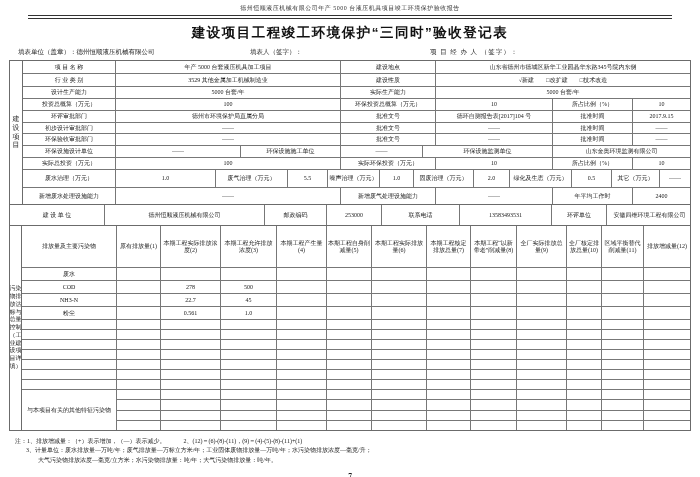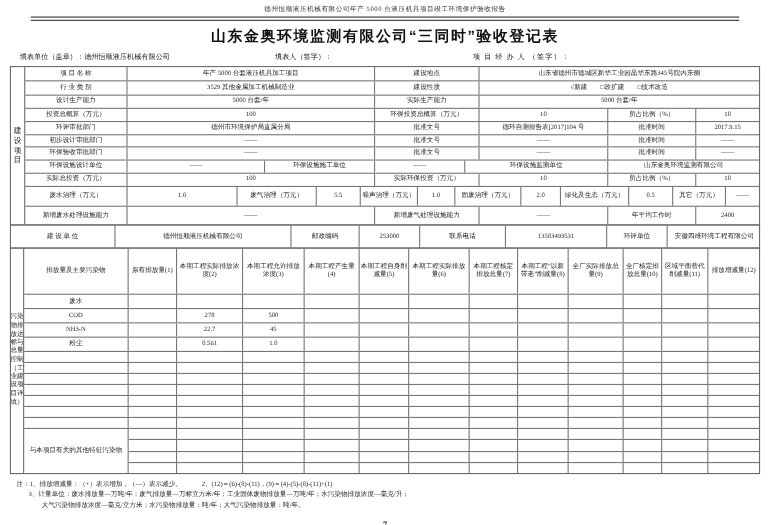--- a/index.html
+++ b/index.html
@@ -38,21 +38,21 @@
   .notes{font-size:6px;margin:6px 0 0 15px;line-height:1.55;color:#222;}
   .notes .n2{padding-left:11px;}
   .notes .n3{padding-left:23px;}
   .pagenum{text-align:center;font-size:7.5px;font-weight:bold;margin-top:7px;}
 </style>
 </head>
 <body>
 
 <div class="report-line">德州恒顺液压机械有限公司年产 5000 台液压机具项目竣工环境保护验收报告</div>
 <div class="double-rule"></div>
-<div class="page-title">山东金奥环境监测有限公司“三同时”验收登记表</div>
+<div class="page-title">建设项目工程竣工环境保护“三同时”验收登记表</div>
 
 <div class="subheader">
   <span class="s1">填表单位（盖章）：德州恒顺液压机械有限公司</span>
   <span class="s2">填表人（签字）：</span>
   <span class="s3">项 目 经 办 人 （签字）：</span>
 </div>
 
 <div class="main">
 
   <div class="box">

